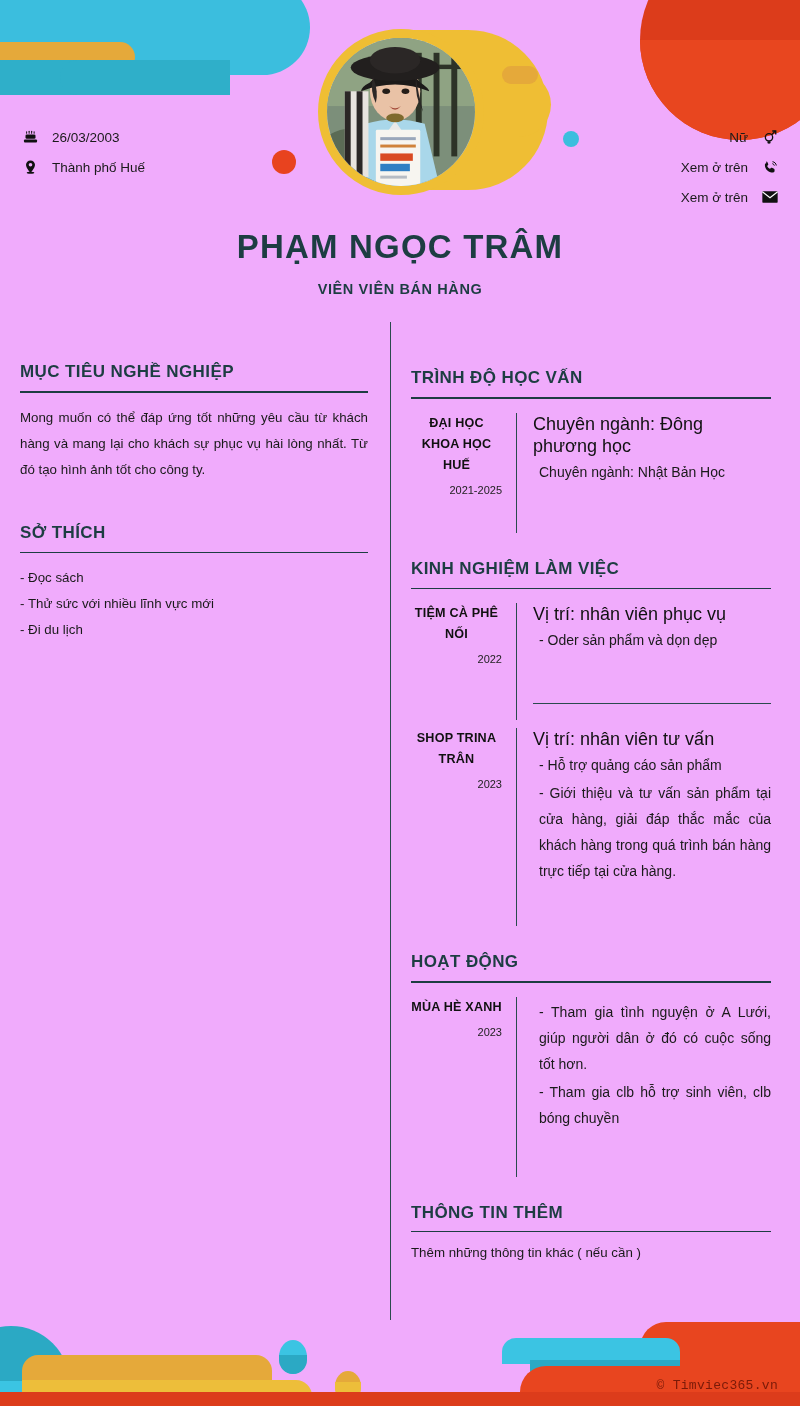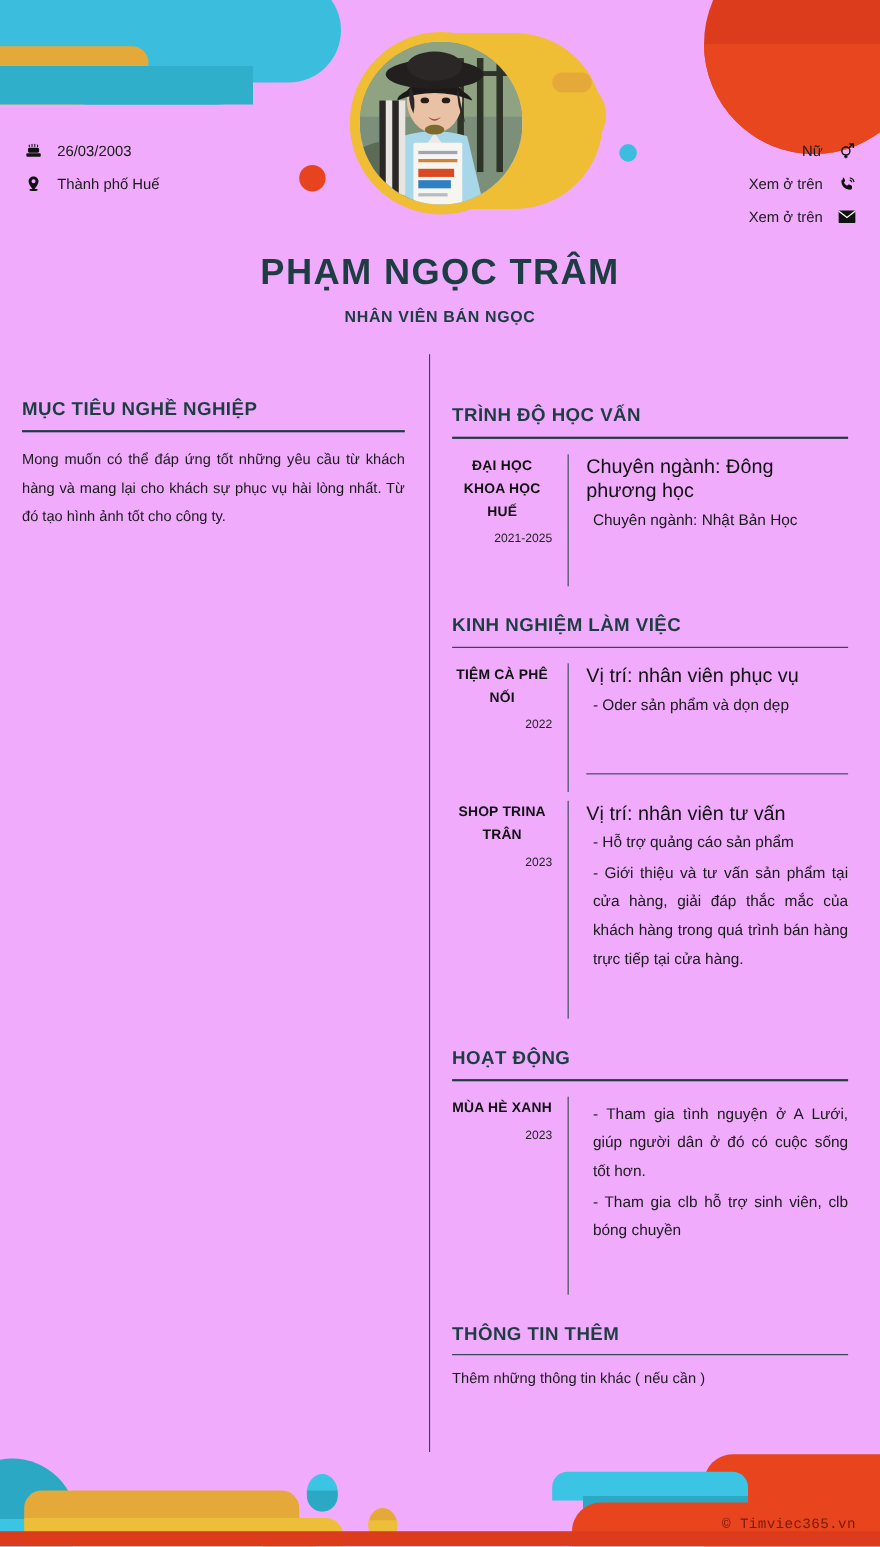--- a/index.html
+++ b/index.html
@@ -216,34 +216,43 @@
       <span class="ico">
         <svg width="16" height="12" viewBox="0 0 24 18" fill="#111">
           <rect x="0.5" y="0.5" width="23" height="17" rx="1"></rect>
           <path d="M0.5 1.2L12 10 23.5 1.2" fill="none" stroke="#fff" stroke-width="1.8"></path>
         </svg>
       </span>
     </div>
   </div>
 
   <div class="name">PHẠM NGỌC TRÂM</div>
-  <div class="job">NHÂN VIÊN BÁN NGỌC</div>
+  <div class="job">VIÊN VIÊN BÁN HÀNG</div>
 
   <div class="vdivider"></div>
 
   <div class="col-left">
 
     <section>
       <div class="sec-title">MỤC TIÊU NGHỀ NGHIỆP</div>
       <div class="sec-rule"></div>
       <div class="para">Mong muốn có thể đáp ứng tốt những yêu cầu từ khách hàng và mang lại cho khách sự phục vụ hài lòng nhất. Từ đó tạo hình ảnh tốt cho công ty.</div>
     </section>
 
     <div class="gap-md"></div>
 
+    <section>
+      <div class="sec-title">SỞ THÍCH</div>
+      <div class="sec-rule"></div>
+      <div class="bullet-list">
+        <div class="bullet">- Đọc sách</div>
+        <div class="bullet">- Thử sức với nhiều lĩnh vực mới</div>
+        <div class="bullet">- Đi du lịch</div>
+      </div>
+    </section>
 
   </div>
 
   <div class="col-right">
 
     <section>
       <div class="sec-title">TRÌNH ĐỘ HỌC VẤN</div>
       <div class="sec-rule"></div>
 
       <div class="entry">

